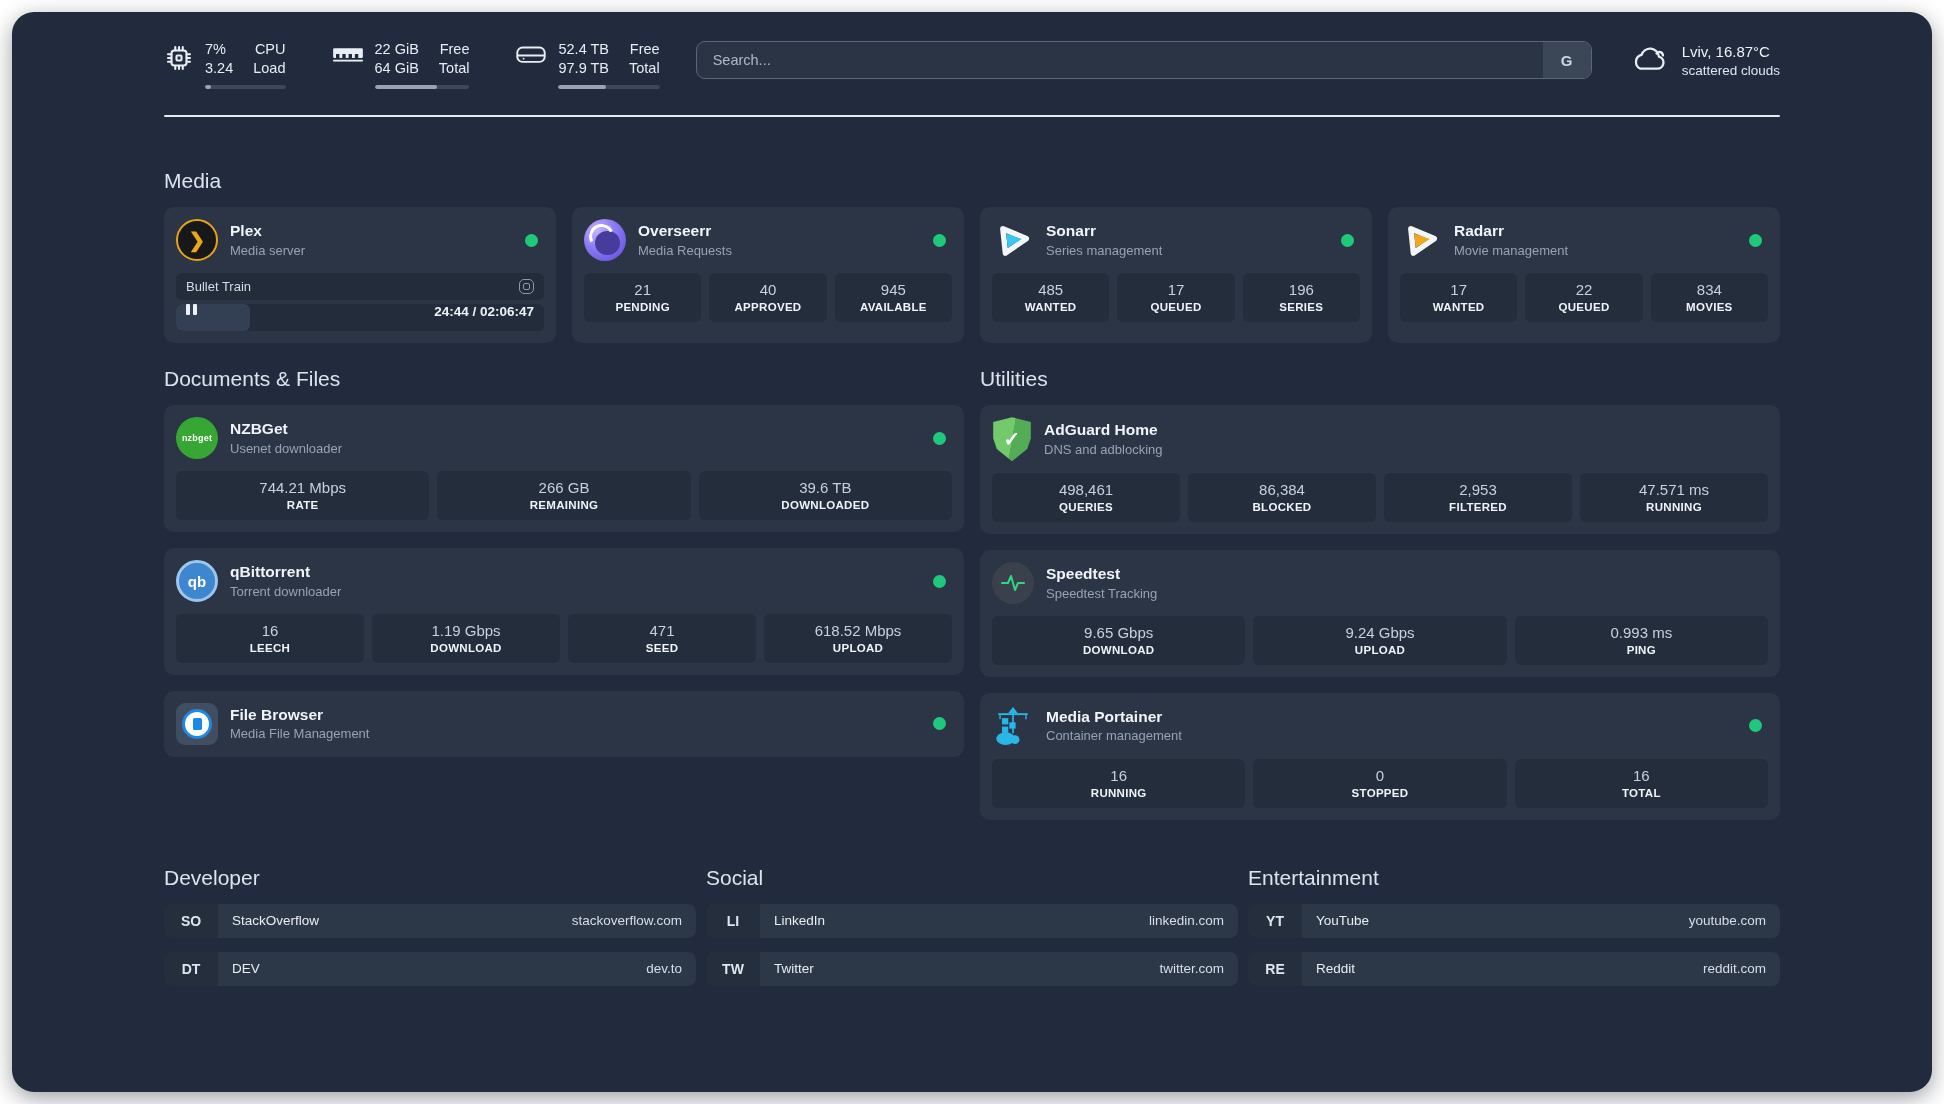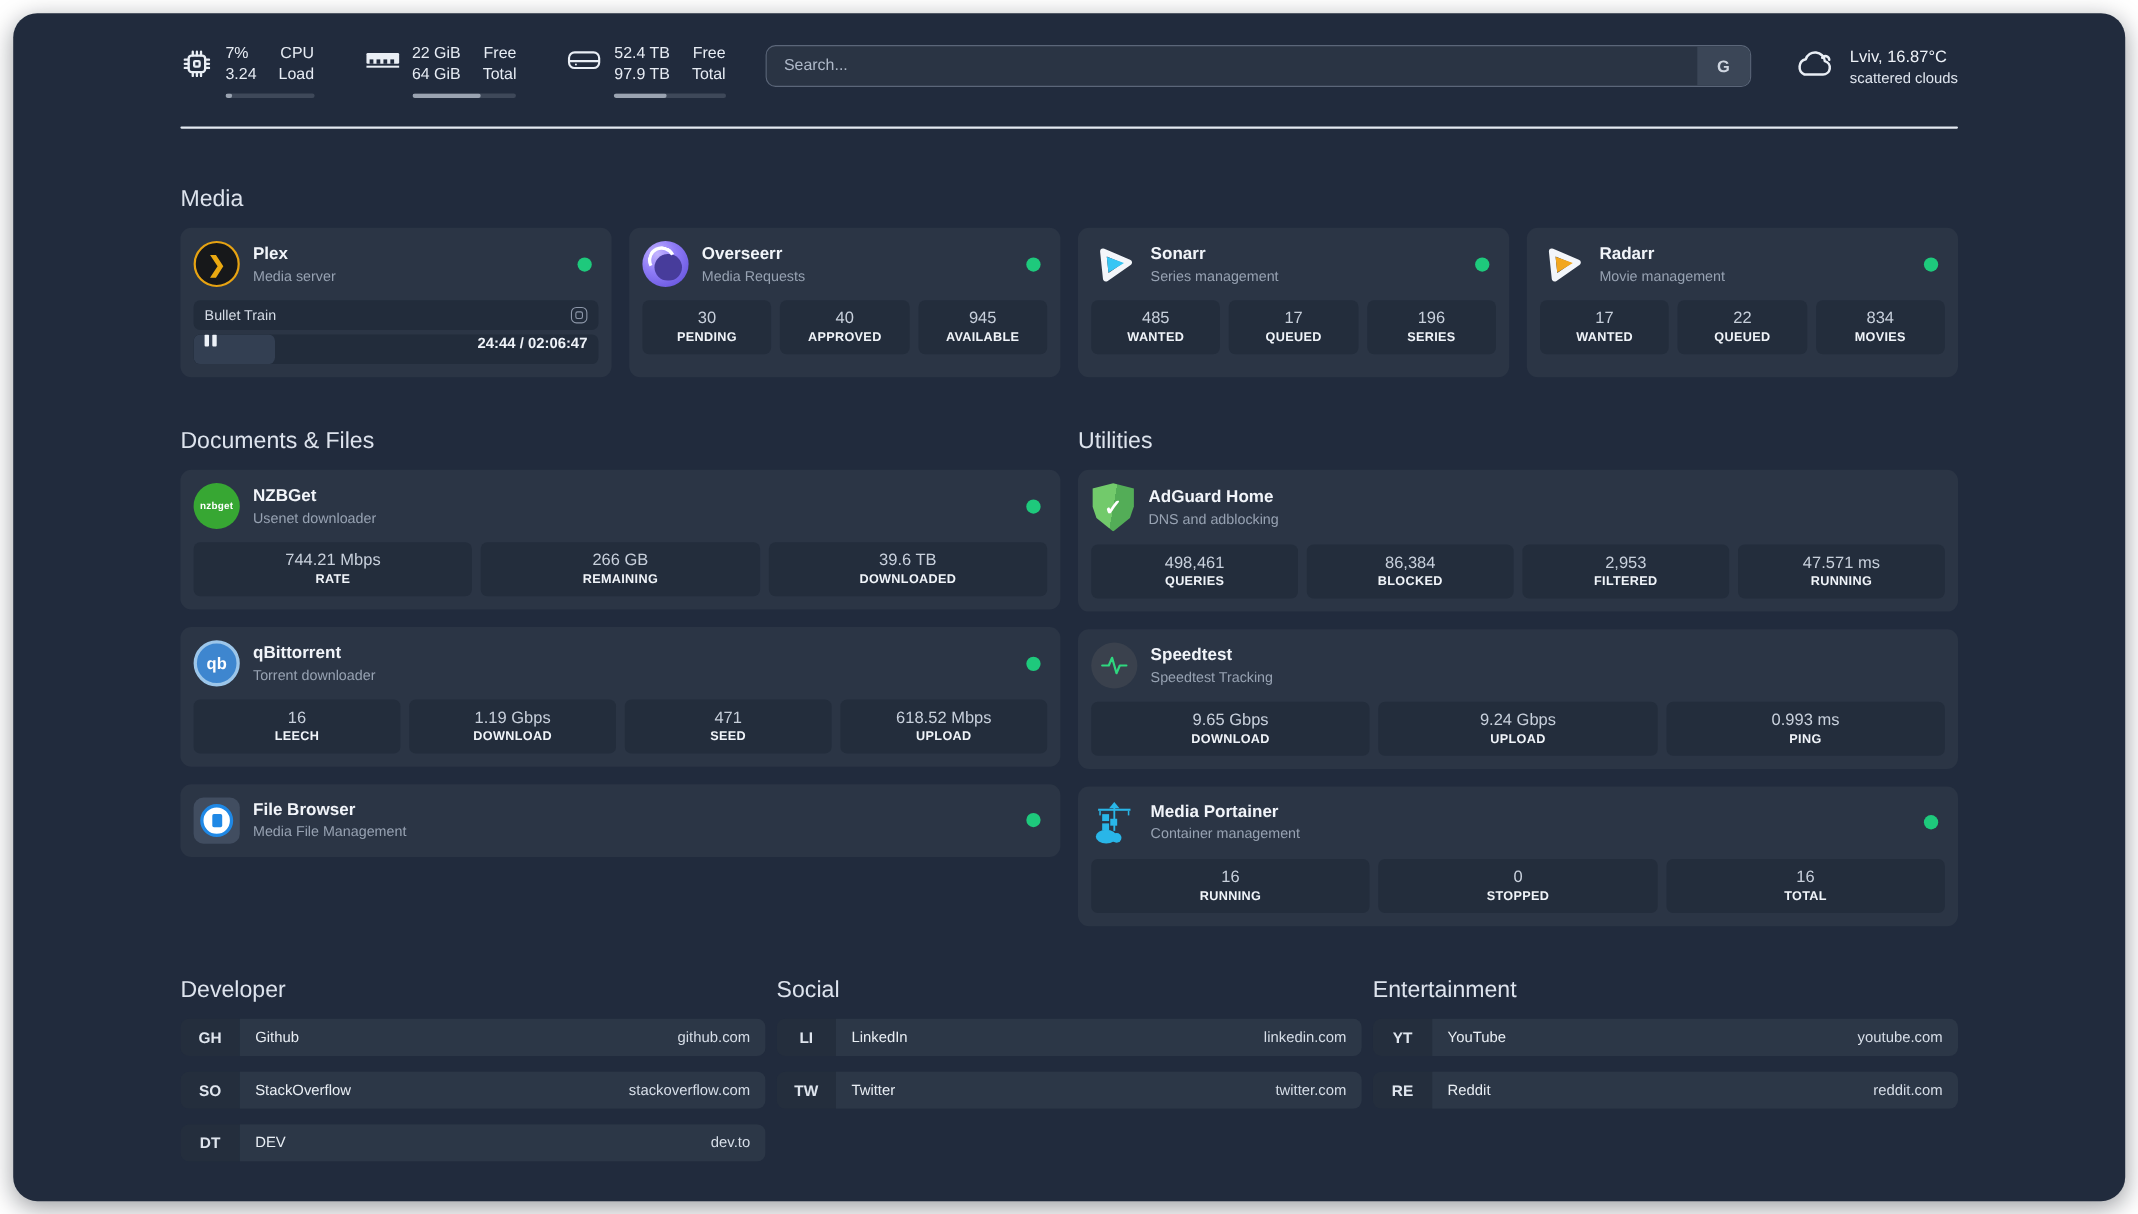--- a/index.html
+++ b/index.html
@@ -28,21 +28,21 @@
   .weather-text{display:flex;flex-direction:column;line-height:1.4}
   .w-line1{font-size:15px;color:#eef2f8;font-weight:500}
   .w-line2{font-size:13.5px;color:#dfe5ee}
 
   .divider{height:2px;background:#e3e9f1;border-radius:1px;margin-top:26px}
 
   
   .section-title{font-size:21px;color:#dde3ed;font-weight:500;margin-bottom:14px}
   .media-sec{margin-top:52px}
   .media-grid{display:grid;grid-template-columns:repeat(4,1fr);gap:16px}
-  .mid-grid{display:grid;grid-template-columns:1fr 1fr;gap:16px;margin-top:46px}
+  .mid-grid{display:grid;grid-template-columns:1fr 1fr;gap:16px;margin-top:24px}
   .col-stack{display:flex;flex-direction:column;gap:16px}
   .bm-grid{display:grid;grid-template-columns:1fr 1fr 1fr;gap:10px;margin-top:46px}
 
   
   .card{background:#2b3545;border-radius:10px;padding:12px;cursor:pointer}
   .card-head{display:flex;align-items:center;gap:12px}
   .head-text{display:flex;flex-direction:column;line-height:1.35}
   .app-name{font-size:15.5px;font-weight:700;color:#f1f4f9}
   .app-desc{font-size:13px;color:#97a2b2}
   .dot{width:13px;height:13px;border-radius:50%;background:#1ec97c;margin-left:auto;margin-right:6px;flex:0 0 auto}
@@ -227,21 +227,21 @@
         <div class="card-head">
           <div class="appicon overseerr"></div>
           <div class="head-text">
             <span class="app-name">Overseerr</span>
             <span class="app-desc">Media Requests</span>
           </div>
           <span class="dot"></span>
         </div>
         <div class="stats">
           <div class="stat">
-              <div class="stat-v">30</div>
+              <div class="stat-v">21</div>
               <div class="stat-l">PENDING</div>
             </div>
           <div class="stat">
               <div class="stat-v">40</div>
               <div class="stat-l">APPROVED</div>
             </div>
           <div class="stat">
               <div class="stat-v">945</div>
               <div class="stat-l">AVAILABLE</div>
             </div>
@@ -493,27 +493,20 @@
       </div>
     </div>
   </div>
 
   <div class="bm-grid">
 
     <div>
       <div class="section-title">Developer</div>
       <div class="link-rows">
         <div class="link-row">
-          <span class="link-abbr">GH</span>
-          <span class="link-pill">
-              <span class="link-name">Github</span>
-              <span class="link-url">github.com</span>
-            </span>
-        </div>
-        <div class="link-row">
           <span class="link-abbr">SO</span>
           <span class="link-pill">
               <span class="link-name">StackOverflow</span>
               <span class="link-url">stackoverflow.com</span>
             </span>
         </div>
         <div class="link-row">
           <span class="link-abbr">DT</span>
           <span class="link-pill">
               <span class="link-name">DEV</span>

